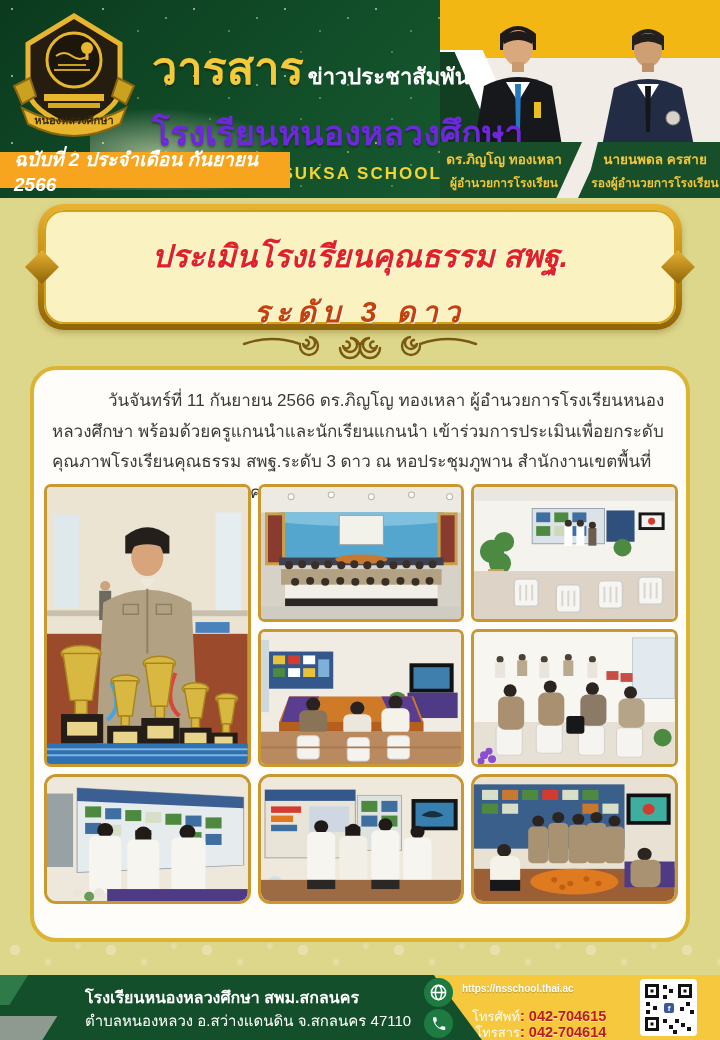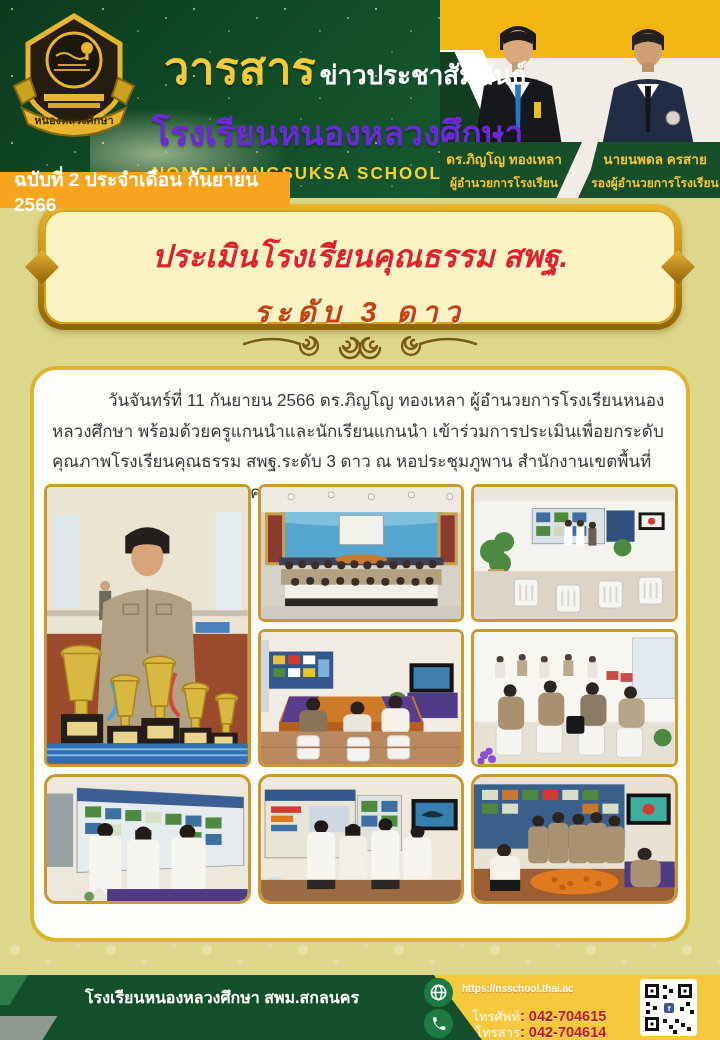--- a/index.html
+++ b/index.html
@@ -12,27 +12,27 @@
   .header-green::before{content:"";position:absolute;left:90px;top:100px;width:220px;height:90px;
     background:radial-gradient(ellipse at 30% 60%,rgba(255,255,215,.55),rgba(255,255,215,0) 60%);}
   .header-green::after{content:"";position:absolute;inset:0;opacity:.7;
     background-image:radial-gradient(circle 1.2px at 12px 9px,rgba(255,250,190,.8) 60%,transparent),
       radial-gradient(circle 1px at 47px 31px,rgba(255,250,190,.6) 60%,transparent),
       radial-gradient(circle 1.5px at 75px 18px,rgba(240,220,120,.7) 60%,transparent),
       radial-gradient(circle 1px at 28px 52px,rgba(255,250,190,.5) 60%,transparent);
     background-size:91px 67px;}
   .crest{position:absolute;left:12px;top:12px;width:124px;height:130px;z-index:3;}
   .masthead{position:absolute;left:152px;top:32px;z-index:3;width:330px;}
-  .m-row{display:flex;align-items:baseline;gap:4px;white-space:nowrap;margin-left:12px;}
+  .m-row{display:flex;align-items:baseline;gap:4px;white-space:nowrap;}
   .m-title{font-size:45px;font-weight:bold;color:#f4ca3a;text-shadow:0 2px 2px rgba(0,0,0,.35);}
-  .m-sub{font-size:26px;font-weight:bold;color:#ffffff;}
+  .m-sub{font-size:22px;font-weight:bold;color:#ffffff;}
   .m-school{font-size:34px;font-weight:bold;color:#6d28d9;margin-top:2px;white-space:nowrap;text-shadow:0 2px 2px rgba(0,0,0,.3);}
   .m-en{font-size:17px;font-weight:bold;color:#f2d435;letter-spacing:2px;margin-top:4px;}
-  .issue-banner{position:absolute;left:0;top:172px;width:290px;height:36px;background:#f7a41f;color:#fff;
-    font-size:19px;font-weight:bold;display:flex;align-items:center;padding-left:14px;box-sizing:border-box;z-index:4;}
+  .issue-banner{position:absolute;left:0;top:152px;width:290px;height:36px;background:#f7a41f;color:#fff;
+    font-size:19px;font-weight:bold;display:flex;align-items:center;padding-left:14px;box-sizing:border-box;z-index:4;font-style:italic;}
 
   
   .portrait-panel{position:absolute;left:440px;top:0;width:280px;height:198px;overflow:hidden;}
   .pp-light{position:absolute;inset:0;background:#f2ece6;}
   .pp-yellow{position:absolute;left:0;top:0;width:280px;height:58px;background:#f2b713;}
   .pp-wedge-white{position:absolute;left:-14px;top:50px;width:90px;height:150px;background:#fff;transform:skewX(24deg);}
   .pp-wedge-green{position:absolute;left:-44px;top:52px;width:92px;height:150px;background:#123f22;transform:skewX(24deg);}
   .fig{position:absolute;bottom:52px;width:120px;height:132px;}
   .fig-director{left:18px;}
   .fig-deputy{left:148px;}
@@ -546,20 +546,21 @@
       </div>
     </div>
   </main>
 
   <div class="pattern-band"></div>
 
   <footer class="footer">
     <div class="f-yellow"></div>
     <div class="f-green">
       <div class="f-line1">โรงเรียนหนองหลวงศึกษา สพม.สกลนคร</div>
+      <div class="f-line2">ตำบลหนองหลวง อ.สว่างแดนดิน จ.สกลนคร 47110</div>
     </div>
 
     <div class="f-circle fc-globe">
       <svg width="19" height="19" viewBox="0 0 24 24">
           <g stroke="#ffffff" stroke-width="2" fill="none">
             <circle cx="12" cy="12" r="9"></circle>
             <ellipse cx="12" cy="12" rx="4" ry="9"></ellipse>
             <path d="M3 12 h18"></path>
           </g>
         </svg>

